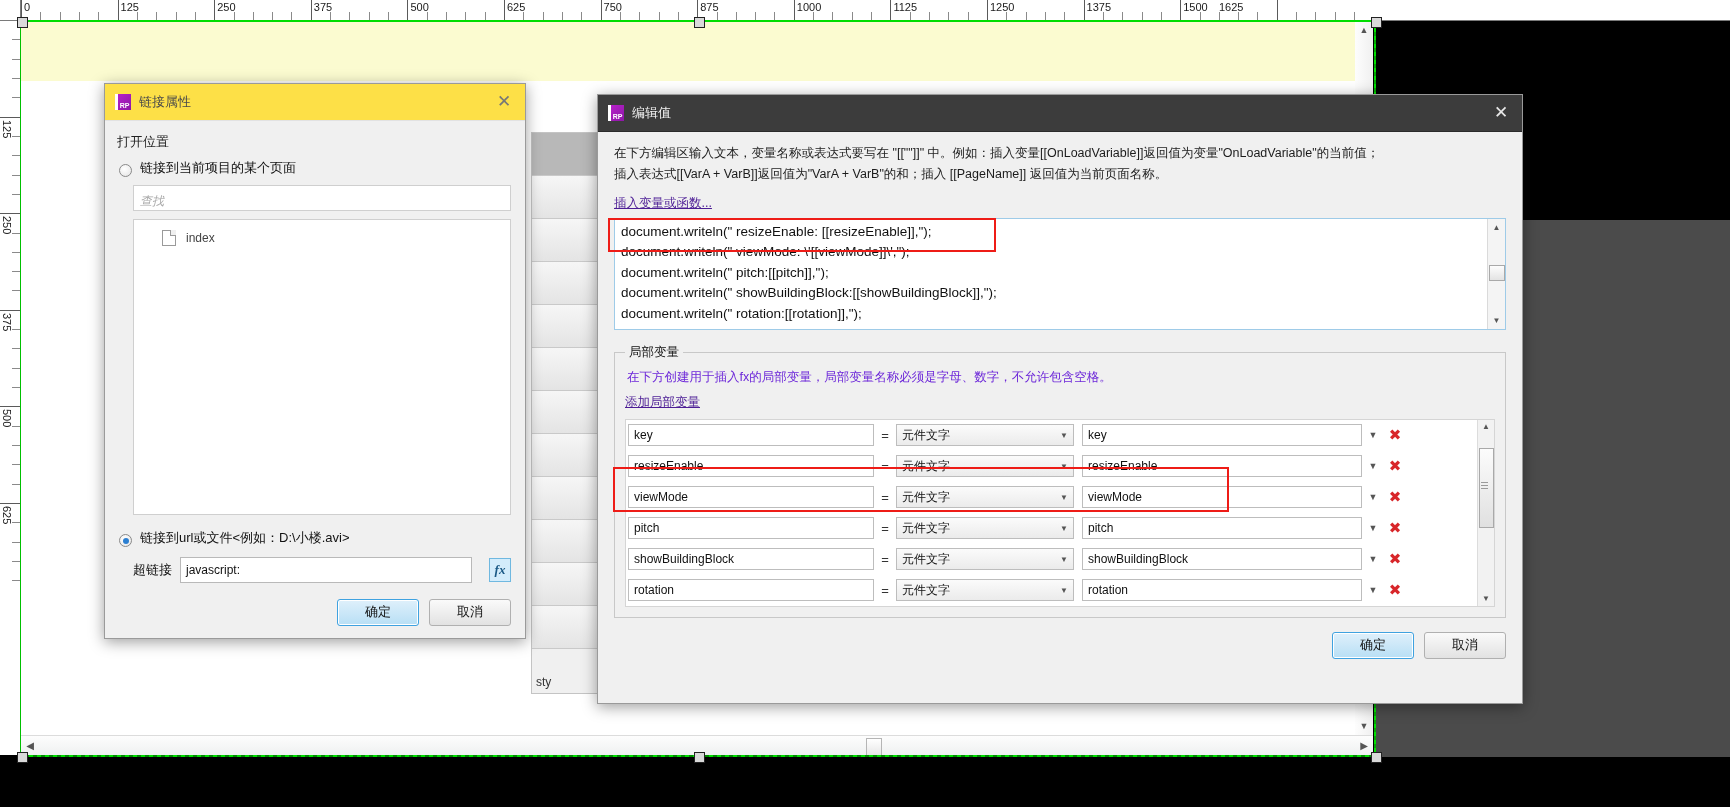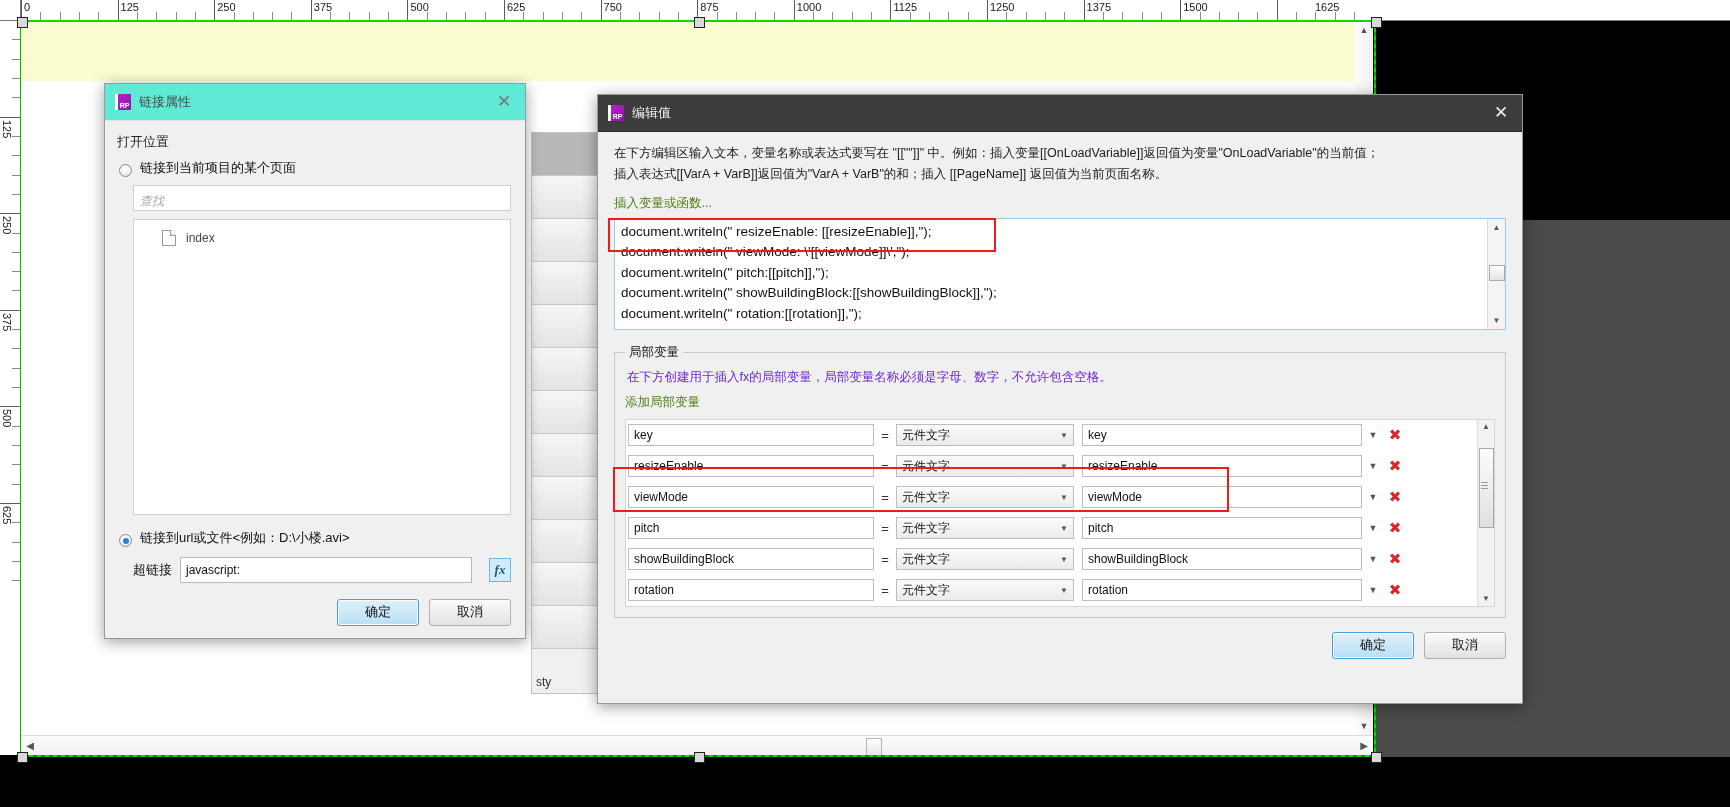--- a/index.html
+++ b/index.html
@@ -77,21 +77,21 @@
     position:absolute;left:1355px;top:21px;width:18px;height:714px;
     background:linear-gradient(to right,#fdfdfd,#f0f0f0);z-index:3;
   }
   .sb-v .arrow{position:absolute;left:3px;width:12px;height:12px;color:#555;font-size:9px;
     text-align:center;line-height:12px;}
 
   
   .dialog{position:absolute;background:#f0f0f0;border:1px solid #9a9a9a;
     box-shadow:0 3px 14px rgba(0,0,0,.38);z-index:20;}
   .dlg-title{height:36px;display:flex;align-items:center;padding:0 8px 0 10px;
-    background:#5eead4;border-bottom:1px solid #e2e2e2;}
+    background:#fde047;border-bottom:1px solid #e2e2e2;}
   .dlg-title.dark{background:#3c3c3c;border-bottom:1px solid #2a2a2a;}
   .rp-logo{width:16px;height:16px;background:linear-gradient(135deg,#b621c9,#8d17a6);
     color:#fff;font-size:7px;font-weight:bold;display:flex;align-items:flex-end;
     justify-content:center;border-left:3px solid #ffffff;box-sizing:border-box;
     line-height:8px;margin-right:8px;}
   .dlg-title .ttxt{font-size:13px;color:#4a4a4a;}
   .dlg-title.dark .ttxt{color:#f2f2f2;}
   .dlg-close{margin-left:auto;width:26px;height:26px;line-height:26px;text-align:center;
     font-size:17px;color:#777;cursor:default;}
   .dlg-title.dark .dlg-close{color:#e8e8e8;}
@@ -129,21 +129,21 @@
   .btn{min-width:80px;height:25px;line-height:23px;text-align:center;font-size:13px;
     border-radius:3px;border:1px solid #b0b0b0;
     background:linear-gradient(to bottom,#fafafa,#e2e2e2);color:#111;}
   .btn.primary{border:1px solid #3fa2e0;
     background:linear-gradient(to bottom,#dff0fb,#b8dff5);
     box-shadow:inset 0 0 0 1px #fff;}
 
   
   #dlg-edit{left:597px;top:94px;width:924px;height:608px;}
   .desc{font-size:12.5px;color:#1c1c1c;line-height:1.55;margin:12px 16px 0 16px;}
-  .link{font-size:12.5px;color:#4d7c0f;display:inline-block;}
+  .link{font-size:12.5px;color:#4c1d95;text-decoration:underline;display:inline-block;}
   .link-wrap{margin:10px 16px 0 16px;}
   .code-area{margin:6px 16px 0 16px;height:110px;background:#fff;border:1px solid #9ecbe8;
     position:relative;overflow:hidden;}
   .code-lines{position:absolute;left:6px;top:3px;right:22px;}
   .cline{font-size:13.5px;color:#111;line-height:20.5px;white-space:nowrap;
     font-family:"Liberation Sans",sans-serif;}
   .code-sb{position:absolute;right:0;top:0;width:17px;height:100%;
     background:#f4f4f4;border-left:1px solid #dadada;}
   .code-sb .ar{position:absolute;left:3px;width:11px;height:11px;font-size:8px;color:#555;
     text-align:center;line-height:11px;}
@@ -302,21 +302,21 @@
       <div class="tick minor" style="left: 1122.24px;"></div>
       <div class="tick minor" style="left: 1141.56px;"></div>
       <div class="tick minor" style="left: 1160.88px;"></div>
       <div class="tick" style="left: 1180.2px;"></div>
       <div class="tick-label" style="left: 1183.2px;">1500</div>
       <div class="tick minor" style="left: 1199.52px;"></div>
       <div class="tick minor" style="left: 1218.84px;"></div>
       <div class="tick minor" style="left: 1238.16px;"></div>
       <div class="tick minor" style="left: 1257.48px;"></div>
       <div class="tick" style="left: 1276.8px;"></div>
-      <div class="tick-label" style="left: 1315px;">1625</div>
+      <div class="tick-label" style="left: 1219px;">1625</div>
       <div class="tick minor" style="left: 1296.12px;"></div>
       <div class="tick minor" style="left: 1315.44px;"></div>
       <div class="tick minor" style="left: 1334.76px;"></div>
       <div class="tick minor" style="left: 1354.08px;"></div>
     </div>
   <div class="ruler-v" id="ruler-v">
       <div class="vtick" style="top: 96.6px;"></div>
       <div class="vtick-label" style="top: 99.6px;">125</div>
       <div class="vtick minor" style="top: 115.92px;"></div>
       <div class="vtick minor" style="top: 135.24px;"></div>

